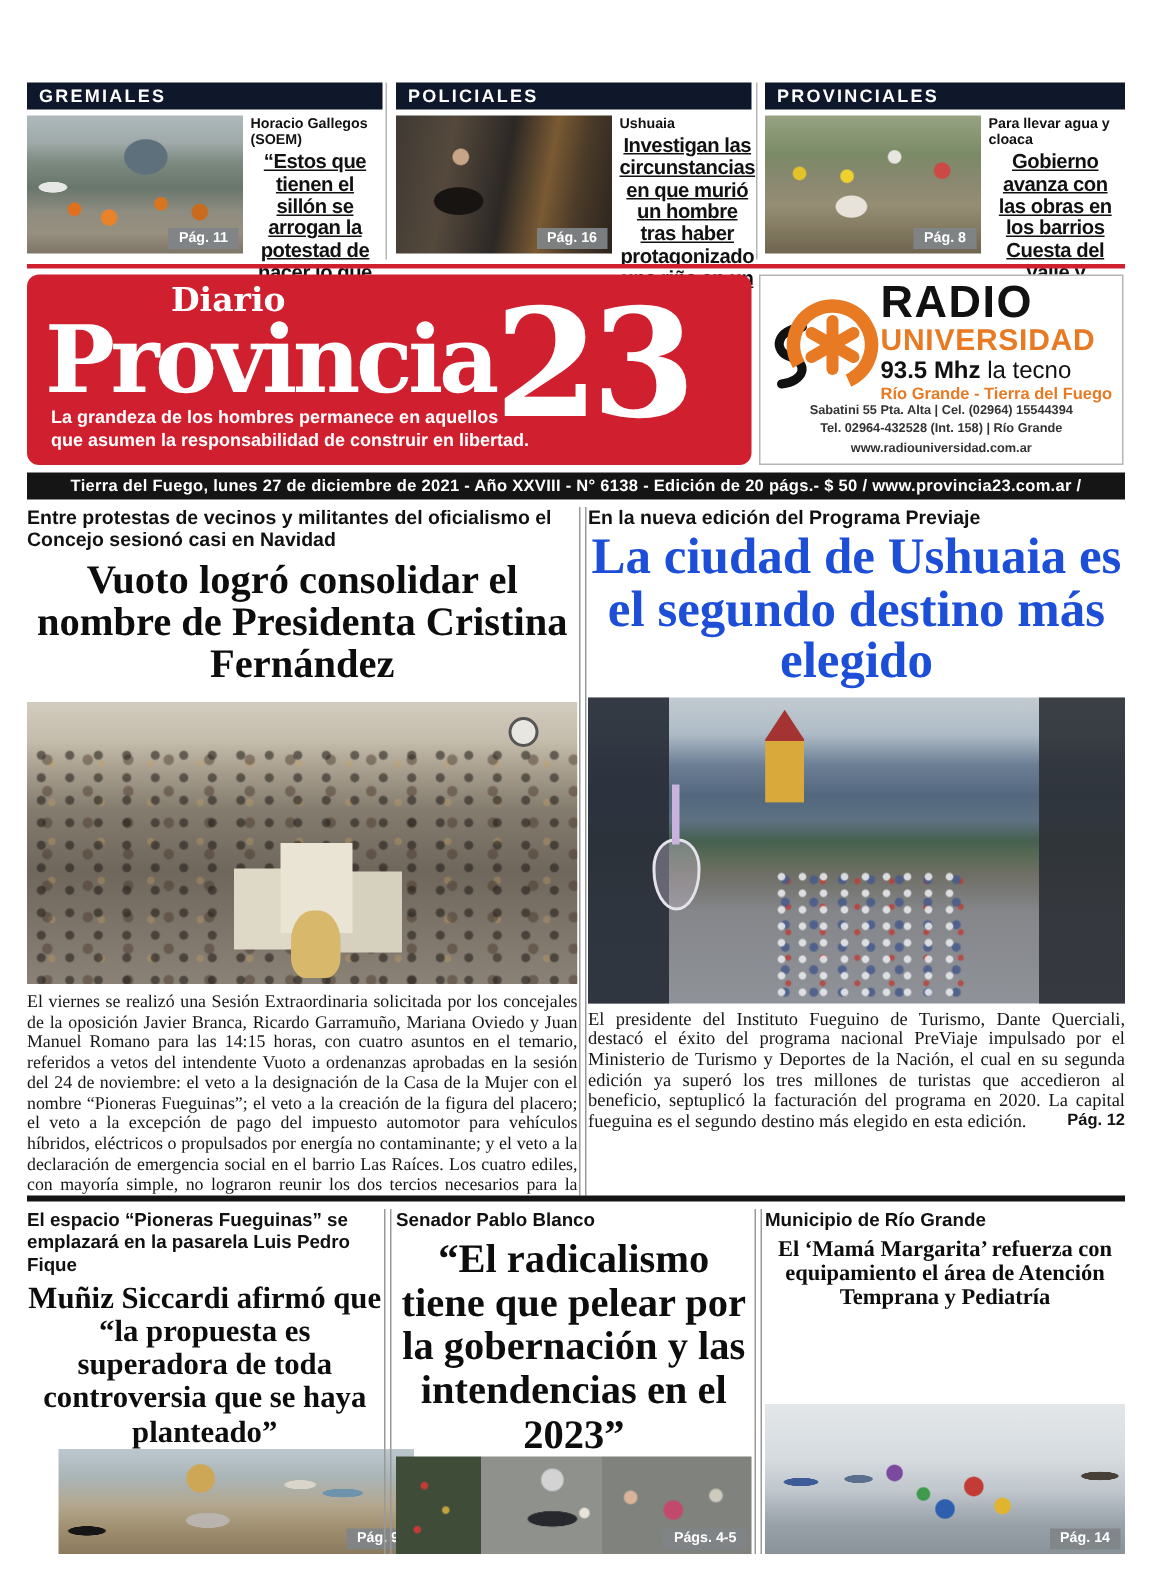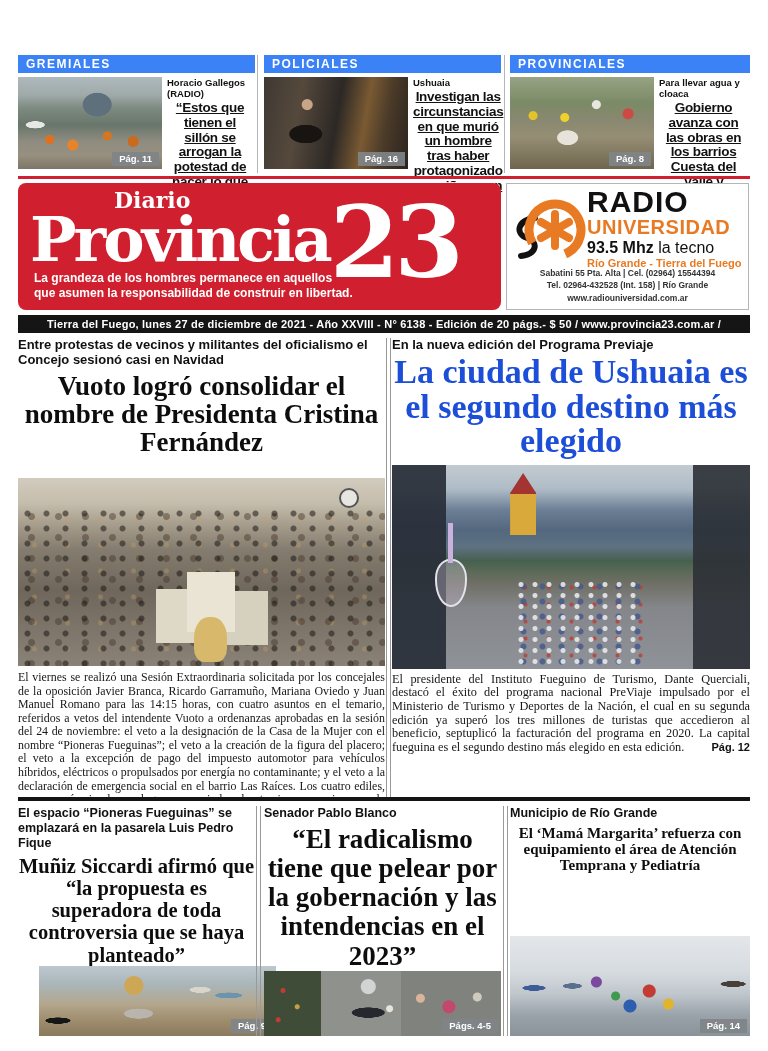--- a/index.html
+++ b/index.html
@@ -1,21 +1,21 @@
 <!DOCTYPE html>
 <html><head>
 <meta charset="utf-8">
 <style>
   html,body{margin:0;padding:0;background:#fff;}
   #page{position:relative;width:768px;height:1051px;background:#fff;overflow:hidden;
         font-family:"Liberation Sans",sans-serif;color:#111;}
 
   
   .tbox{position:absolute;top:55px;height:118px;}
-  .tbar{height:18px;background:#3b82f6;color:#fff;font:bold 12px/18px "Liberation Sans",sans-serif;
+  .tbar{height:18px;background:#0f172a;color:#fff;font:bold 12px/18px "Liberation Sans",sans-serif;
         letter-spacing:1.5px;padding-left:8px;}
   .trow{display:flex;margin-top:4px;}
   .tphoto{position:relative;width:114px;height:92px;flex:0 0 114px;padding-left:30px;}
   .ttext{flex:1;padding:1px 2px 0 5px;}
   .tkick{font:bold 9.5px/1.15 "Liberation Sans",sans-serif;margin-bottom:1px;}
   .thead{font:bold 13.5px/1.1 "Liberation Sans",sans-serif;text-align:center;letter-spacing:-.3px;text-decoration:underline;}
   .vdiv-top{position:absolute;top:55px;height:118px;width:1px;background:#b5b5b5;}
 
   .ptag{position:absolute;right:3px;bottom:3px;background:rgba(128,132,136,.92);color:#fff;
         font:bold 9.5px/1.5 "Liberation Sans",sans-serif;padding:0 7px;}
@@ -45,21 +45,21 @@
   .rad-contact{position:absolute;left:0;right:0;bottom:5px;text-align:center;
                font:bold 8.5px/1.45 "Liberation Sans",sans-serif;color:#333;}
 
   
   .datebar{position:absolute;left:18px;top:315px;width:732px;height:18px;background:#151515;color:#fff;
            font:bold 11px/18px "Liberation Sans",sans-serif;text-align:center;letter-spacing:.2px;}
 
   
   .mcol{position:absolute;top:338px;height:459px;overflow:hidden;}
   .mkick{font:bold 13px/1.15 "Liberation Sans",sans-serif;}
-  .mhead{font:bold 27px/1.04 "Liberation Serif","DejaVu Serif",serif;text-align:center;margin:4px 0 22px;color:#0d0d0d;}
+  .mhead{font:bold 27px/1.04 "Liberation Serif","DejaVu Serif",serif;text-align:center;margin:4px 0 12px;color:#0d0d0d;}
   .mhead-r{font:bold 34px/1.02 "Liberation Serif","DejaVu Serif",serif;text-align:center;margin:2px 0 6px;color:#1d4ed8;}
   .mphoto{position:relative;width:100%;}
   .mbody{font:11.9px/1.14 "Liberation Serif","DejaVu Serif",serif;text-align:justify;margin:5px 0 0;color:#161616;}
   .mbody-r{font:12.3px/1.1 "Liberation Serif","DejaVu Serif",serif;text-align:justify;margin:4px 0 0;color:#161616;}
   .mpag{display:block;text-align:right;font:bold 11px/13px "Liberation Sans",sans-serif;margin-top:-13px;}
 
   
   .bcol{position:absolute;top:806px;height:230px;display:flex;flex-direction:column;}
   .bkick{font:bold 12.5px/1.2 "Liberation Sans",sans-serif;}
   .bhead{font:bold 20.5px/1.08 "Liberation Serif","DejaVu Serif",serif;text-align:center;margin-top:4px;color:#0d0d0d;}
@@ -146,21 +146,21 @@
 
 <div id="page">
 
   <div class="tbox" style="left:18px;width:237px">
     <div class="tbar">GREMIALES</div>
     <div class="trow">
       <div class="tphoto ph-grem">
         <span class="ptag">Pág. 11</span>
       </div>
       <div class="ttext">
-        <div class="tkick">Horacio Gallegos (RADIO)</div>
+        <div class="tkick">Horacio Gallegos (SOEM)</div>
         <div class="thead">“Estos que tienen el sillón se arrogan la potestad de hacer lo que quieren con la gente”</div>
       </div>
     </div>
   </div>
   <div class="vdiv-top" style="left:257px"></div>
 
   <div class="tbox" style="left:264px;width:237px">
     <div class="tbar">POLICIALES</div>
     <div class="trow">
       <div class="tphoto ph-poli">

